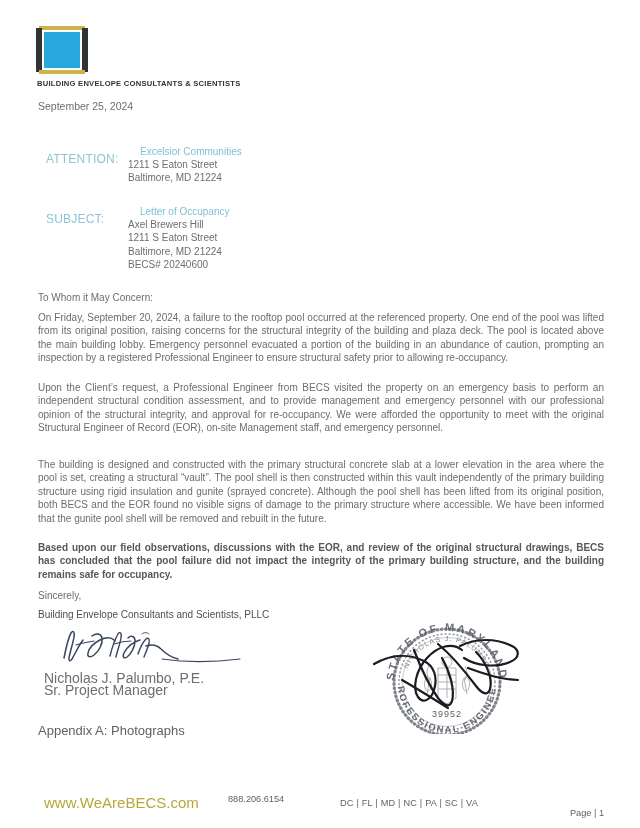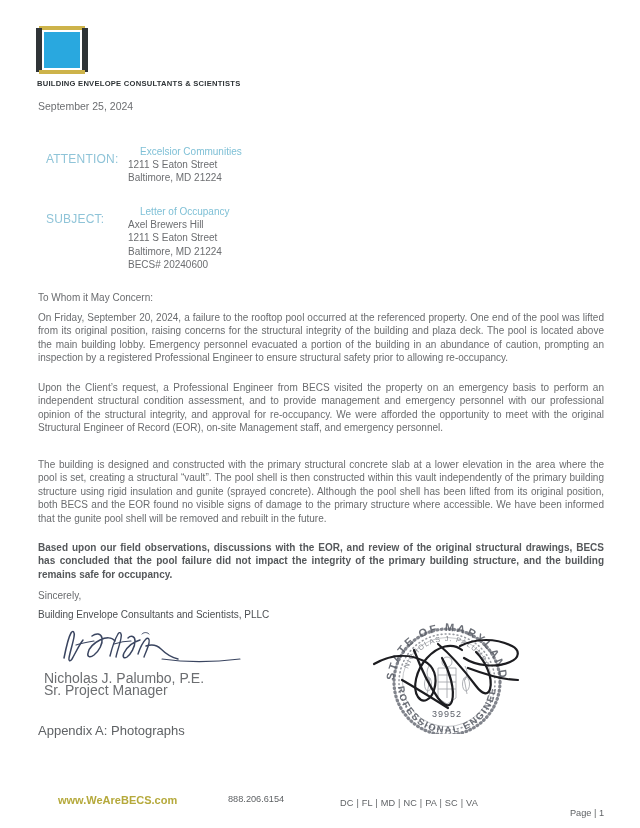--- a/index.html
+++ b/index.html
@@ -207,25 +207,25 @@
     position: absolute;
     left: 38px;
     top: 794px;
     width: 566px;
     height: 14px;
     font-size: 9.2px;
     color: #5f6265;
   }
   .footer .f-site {
     position: absolute;
-    left: 20px;
+    left: 6px;
     top: 0;
     color: #b5a93b;
-    font-weight: bold;
-    font-size: 11px;
+    font-weight: normal;
+    font-size: 15px;
   }
   .footer .f-phone { position: absolute; left: 162px; top: 0; padding-left: 28px; }
   .footer .f-states { position: absolute; left: 302px; top: 4px; letter-spacing: 0.2px; text-align: right; }
   .footer .f-page { position: absolute; right: 0; top: 14px; }
 </style>
 </head>
 <body>
 
 <div class="page">
 

